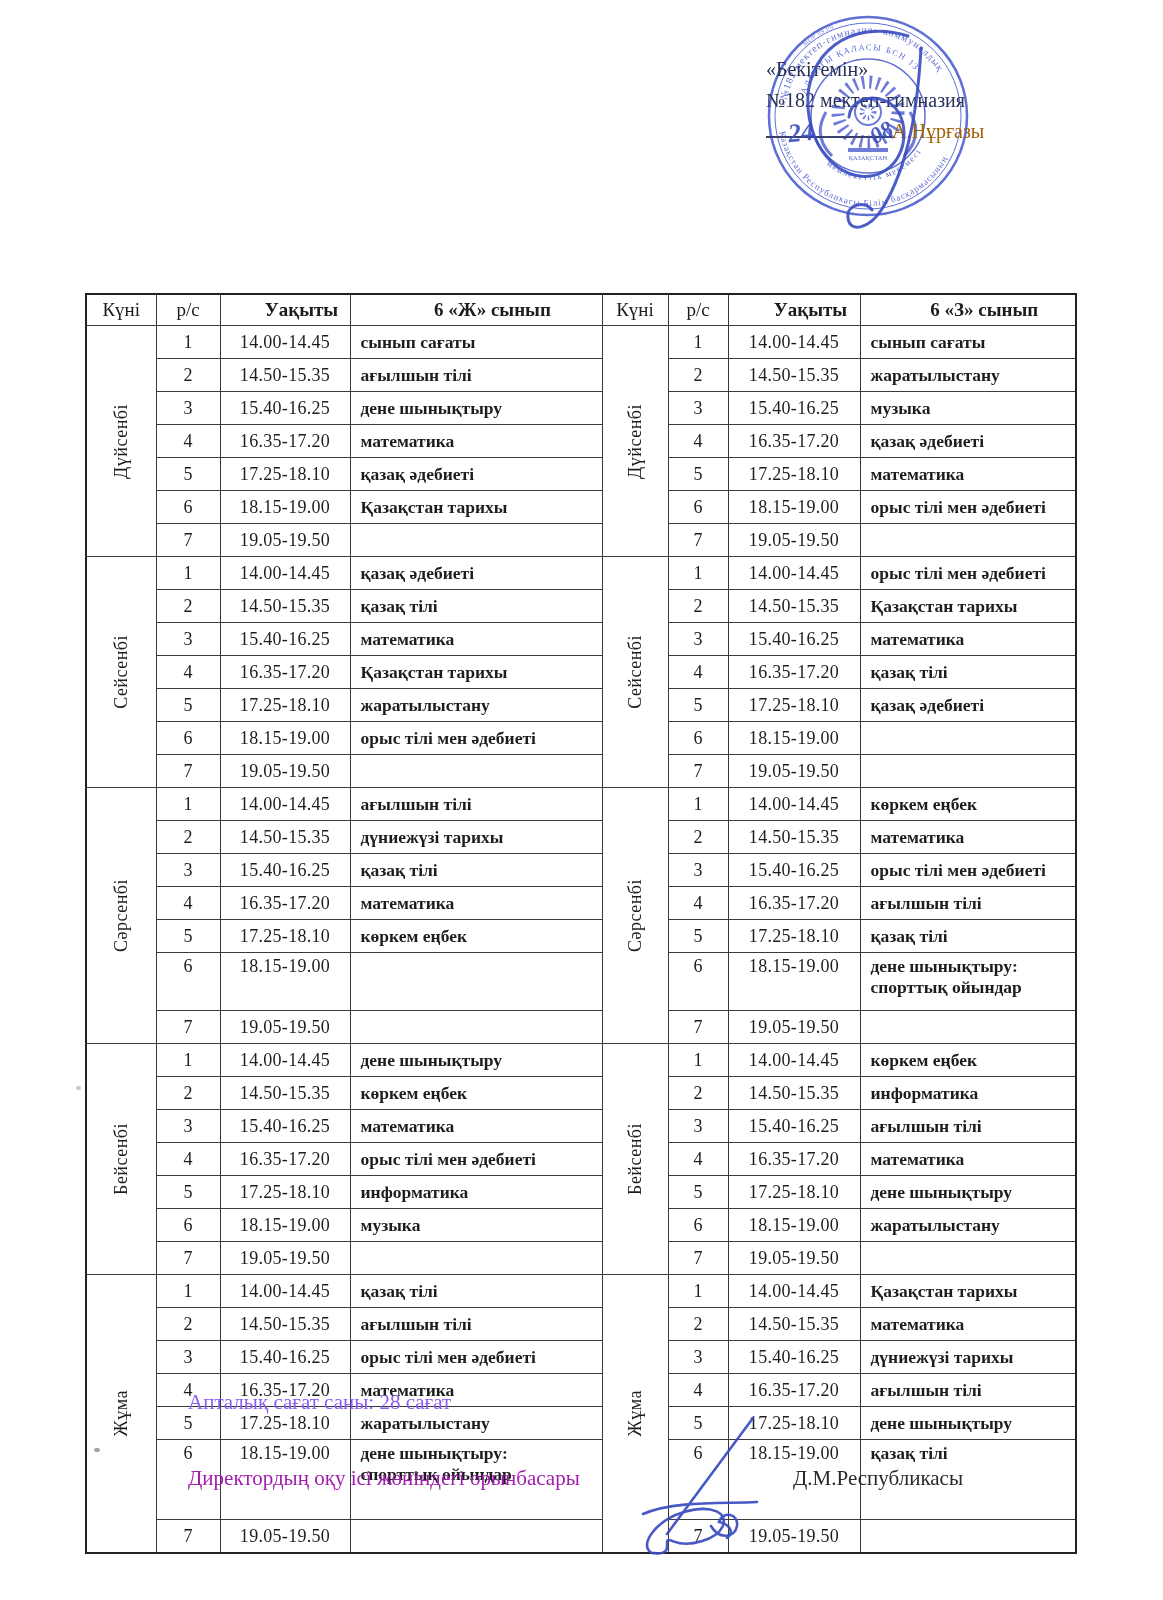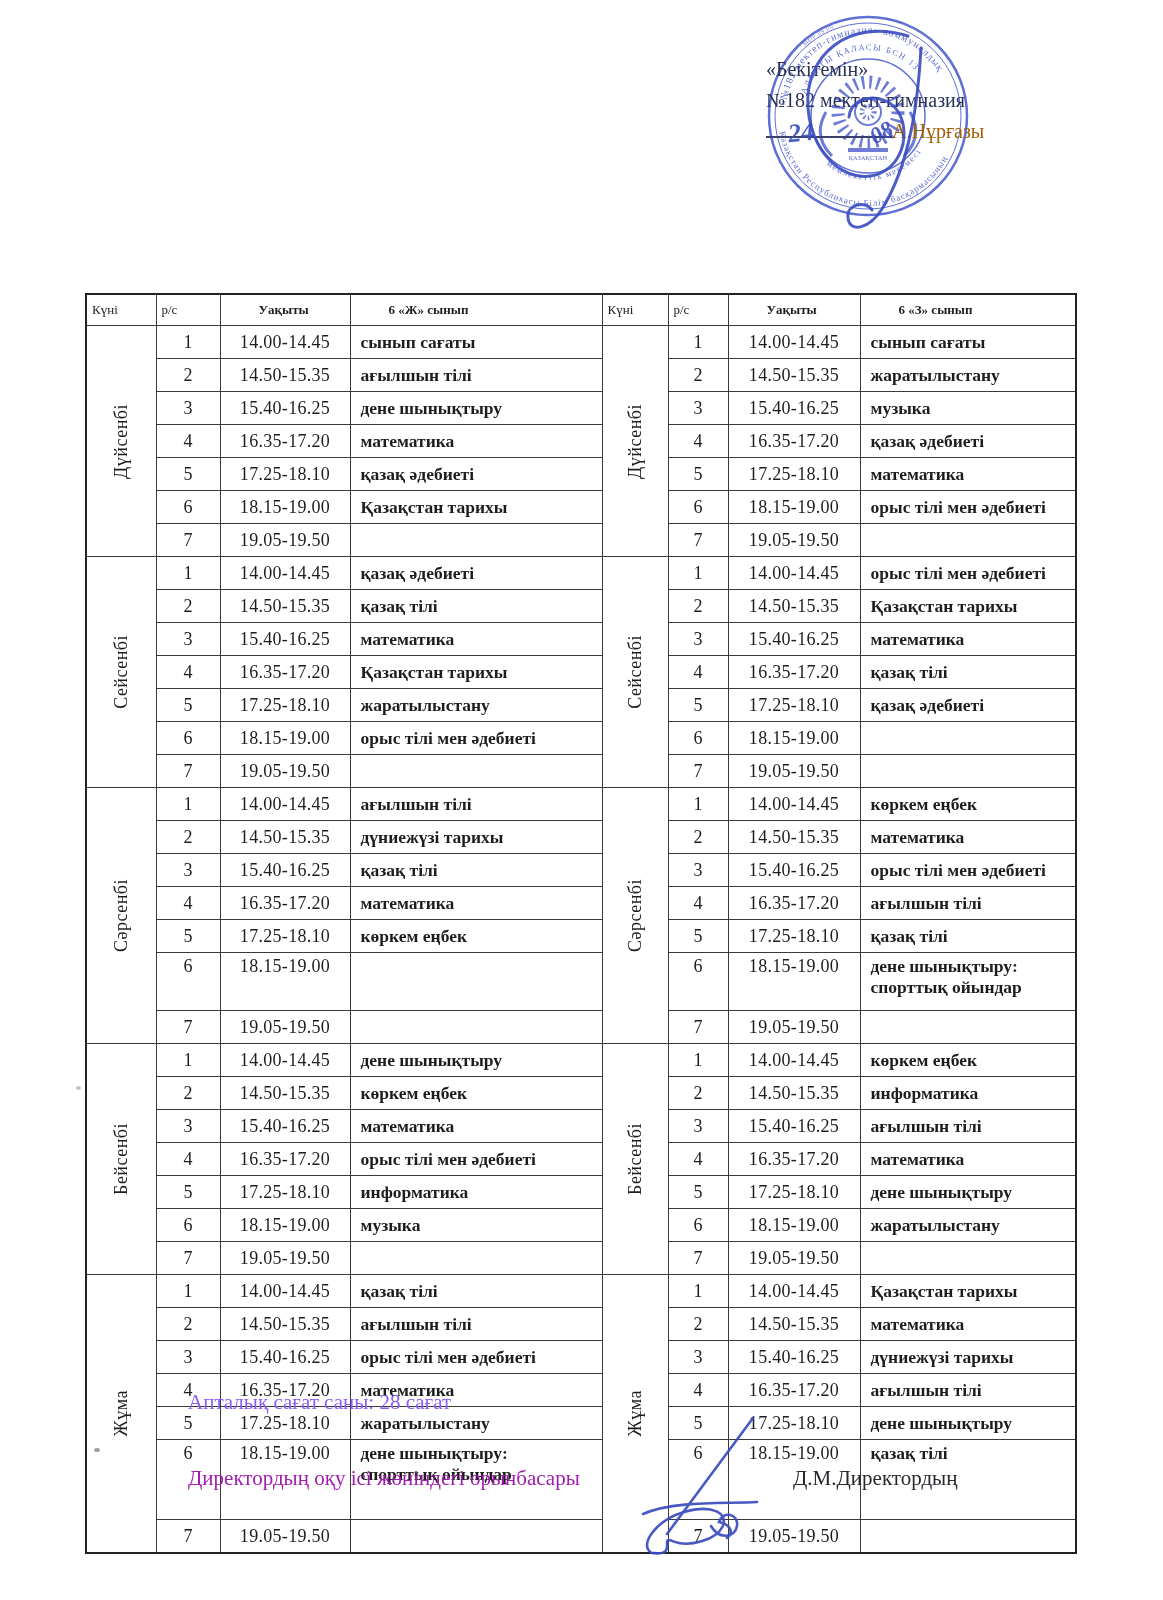--- a/index.html
+++ b/index.html
@@ -32,21 +32,21 @@
     position:absolute;left:0;top:244px;width:100%;text-align:center;
     font-size:23px;color:#222;letter-spacing:.5px;
   }
 
   
   table.schedule{
     position:absolute;left:85px;top:293px;width:990px;
     border-collapse:collapse;table-layout:fixed;border:2px solid #222;
   }
   .schedule th,.schedule td{border:1px solid #3a3a3a;padding:2px 5px;overflow:hidden;}
-  .schedule th{height:26px;font-size:13px;font-weight:normal;text-align:left;margin-top:16px;}
+  .schedule th{height:26px;font-size:19px;font-weight:normal;text-align:center;margin-top:16px;}
   .schedule th.b{font-weight:bold;padding-left:38px;}
   .schedule td{height:28px;font-size:18px;vertical-align:middle;}
   td.num{text-align:center;font-size:18px;}
   td.time{text-align:center;letter-spacing:.3px;}
   td.subject{text-align:left;padding-left:10px;font-weight:bold;white-space:pre-line;font-size:17.5px;}
   td.day{text-align:center;vertical-align:middle;padding:0;}
   .day-label{
     display:block;margin:0 auto;writing-mode:vertical-rl;transform:rotate(180deg);
     font-size:18px;letter-spacing:.5px;white-space:nowrap;
   }
@@ -464,21 +464,21 @@
           <td class="subject"></td>
           <td class="num">7</td>
           <td class="time">19.05-19.50</td>
           <td class="subject"></td>
         </tr>
       </tbody>
   </table>
 
   <div class="weekly-note">Апталық сағат саны: 28 сағат</div>
   <div class="deputy-line">Директордың оқу ісі жөніндегі орынбасары</div>
-  <div class="deputy-name">Д.М.Директордың</div>
+  <div class="deputy-name">Д.М.Республикасы</div>
 
   <svg class="deputy-sig" width="150" height="170" viewBox="0 0 150 170">
     <g stroke="#3a4cc0" stroke-width="2.6" fill="none" stroke-linecap="round" opacity=".92">
       <path d="M 118 10 L 32 126"></path>
       <path d="M 8 106 C 40 92, 92 96, 122 94"></path>
       <path d="M 14 140 C 2 130, 24 108, 52 104 C 82 100, 96 112, 88 124 C 80 136, 52 140, 38 132 C 22 122, 42 148, 14 140 Z" transform="rotate(-8 50 125)"></path>
       <path d="M 76 118 c 8 14, 24 12, 26 0 c 2 -12, -14 -16, -18 -4 c 10 2, 16 10, 8 16"></path>
     </g>
   </svg>
 

